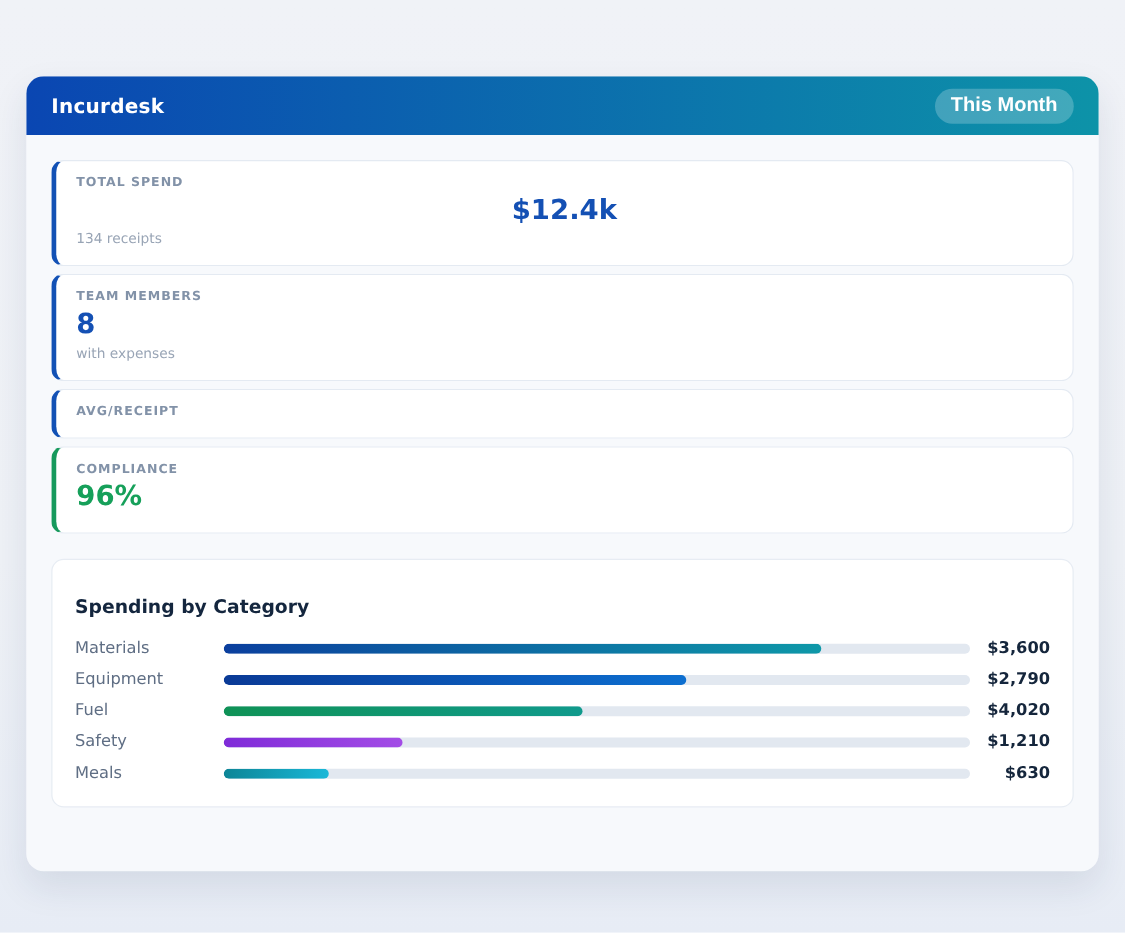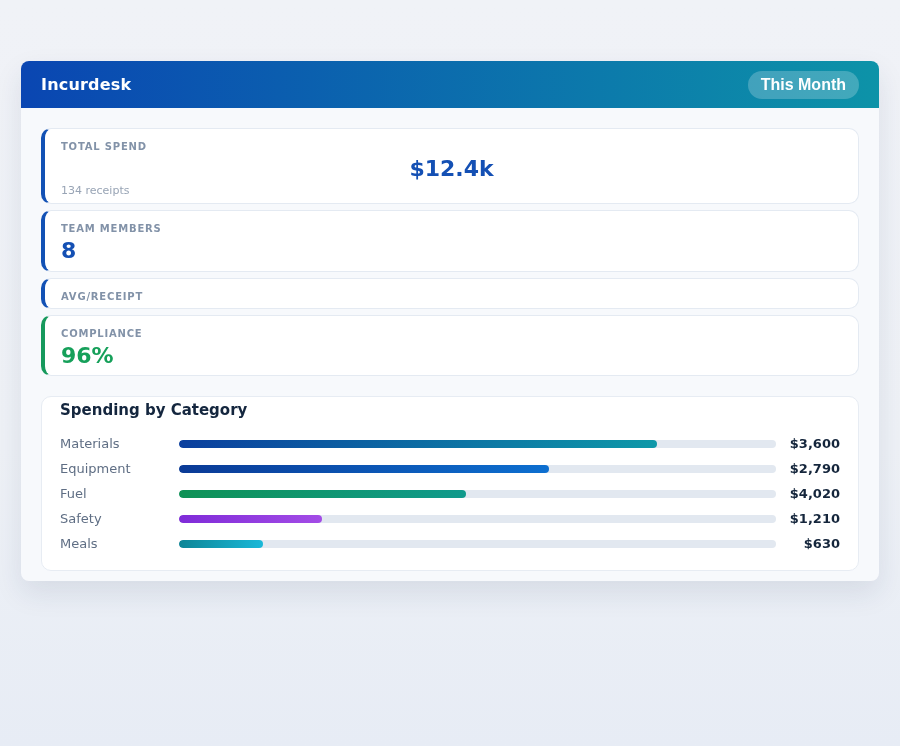--- a/index.html
+++ b/index.html
@@ -3,47 +3,47 @@
 <meta charset="utf-8">
 <style>
   * { margin:0; padding:0; box-sizing:border-box; }
   html,body { width:900px; height:746px; }
   body {
     font-family:"DejaVu Sans","Liberation Sans",sans-serif;
     background:linear-gradient(180deg,#f0f2f7 0%,#eef1f6 60%,#e7ecf5 100%);
     position:relative;
   }
   .app-card {
-    position:absolute; left:21px; top:61px; width:858px; height:520px;
-    background:#f7f9fc; border-radius:8px;
+    position:absolute; left:21px; top:61px; width:858px; height:636px;
+    background:#f7f9fc; border-radius:14px;
     box-shadow:0 12px 28px rgba(30,50,90,0.10);
     overflow:hidden;
   }
   .app-header {
     height:47px; display:flex; align-items:center; justify-content:space-between;
     padding:0 20px;
     background:linear-gradient(90deg,var(--hdr-from,#0a46b2),var(--hdr-to,#0d93a8));
   }
   .app-title { color:#ffffff; font-size:16px; font-weight:bold; letter-spacing:0.2px; }
   .badge {
     background:rgba(255,255,255,0.22); color:#ffffff; font-size:16px; font-weight:bold;
     padding:5px 13px; border-radius:999px; border:none; cursor:pointer;
   }
   .app-body { padding:20px; }
   .stat-card {
     background:#ffffff; border:1px solid #e4eaf2; border-left:4px solid #1251b5;
-    border-radius:10px; padding:12px 16px 6px; margin-bottom:6px;
+    border-radius:10px; padding:12px 16px 15px; margin-bottom:6px;
   }
   .stat-label { font-size:10px; font-weight:bold; color:#8292a8; letter-spacing:0.8px; text-transform:uppercase; }
   .stat-value { font-size:22px; font-weight:bold; color:#1450b4; margin-top:4px; line-height:1.2; }
   .stat-sub { font-size:11px; color:#98a4b5; margin-top:2px; }
   .stat-sub:empty { display:none; }
   .cat-card {
     background:#ffffff; border:1px solid #e7ecf3; border-radius:10px;
-    padding:4px 18px 14px; margin-top:20px;
+    padding:28px 18px 14px; margin-top:20px;
   }
   .cat-title { font-size:15px; font-weight:bold; color:#14263e; margin-bottom:12px; }
   .cat-row { display:flex; align-items:center; height:25px; }
   .cat-label { width:119px; font-size:13px; color:#5f6e84; flex:none; }
   .cat-track {
     flex:1; height:8px; background:#e2e8f0; border-radius:4px; overflow:hidden; position:relative;
   }
   .cat-fill { height:8px; border-radius:4px; width:0; }
   .cat-value { width:64px; flex:none; text-align:right; font-size:13px; font-weight:bold; color:#15263c; }
 </style>
@@ -61,20 +61,21 @@
 
     <div class="stat-card" style="border-left-color: rgb(18, 81, 181);">
       <div class="stat-label">TOTAL SPEND</div>
       <div class="stat-value" style="color: rgb(20, 80, 180); text-align: center;">$12.4k</div>
       <div class="stat-sub">134 receipts</div>
     </div>
 
     <div class="stat-card" style="border-left-color: rgb(18, 81, 181);">
       <div class="stat-label">TEAM MEMBERS</div>
       <div class="stat-value" style="color: rgb(20, 80, 180);">8</div>
+      <div class="stat-sub">with expenses</div>
     </div>
 
     <div class="stat-card" style="border-left-color: rgb(18, 81, 181);">
       <div class="stat-label">AVG/RECEIPT</div>
 
     </div>
 
     <div class="stat-card" style="border-left-color: rgb(22, 153, 92);">
       <div class="stat-label">COMPLIANCE</div>
       <div class="stat-value" style="color: rgb(22, 160, 90);">96%</div>

